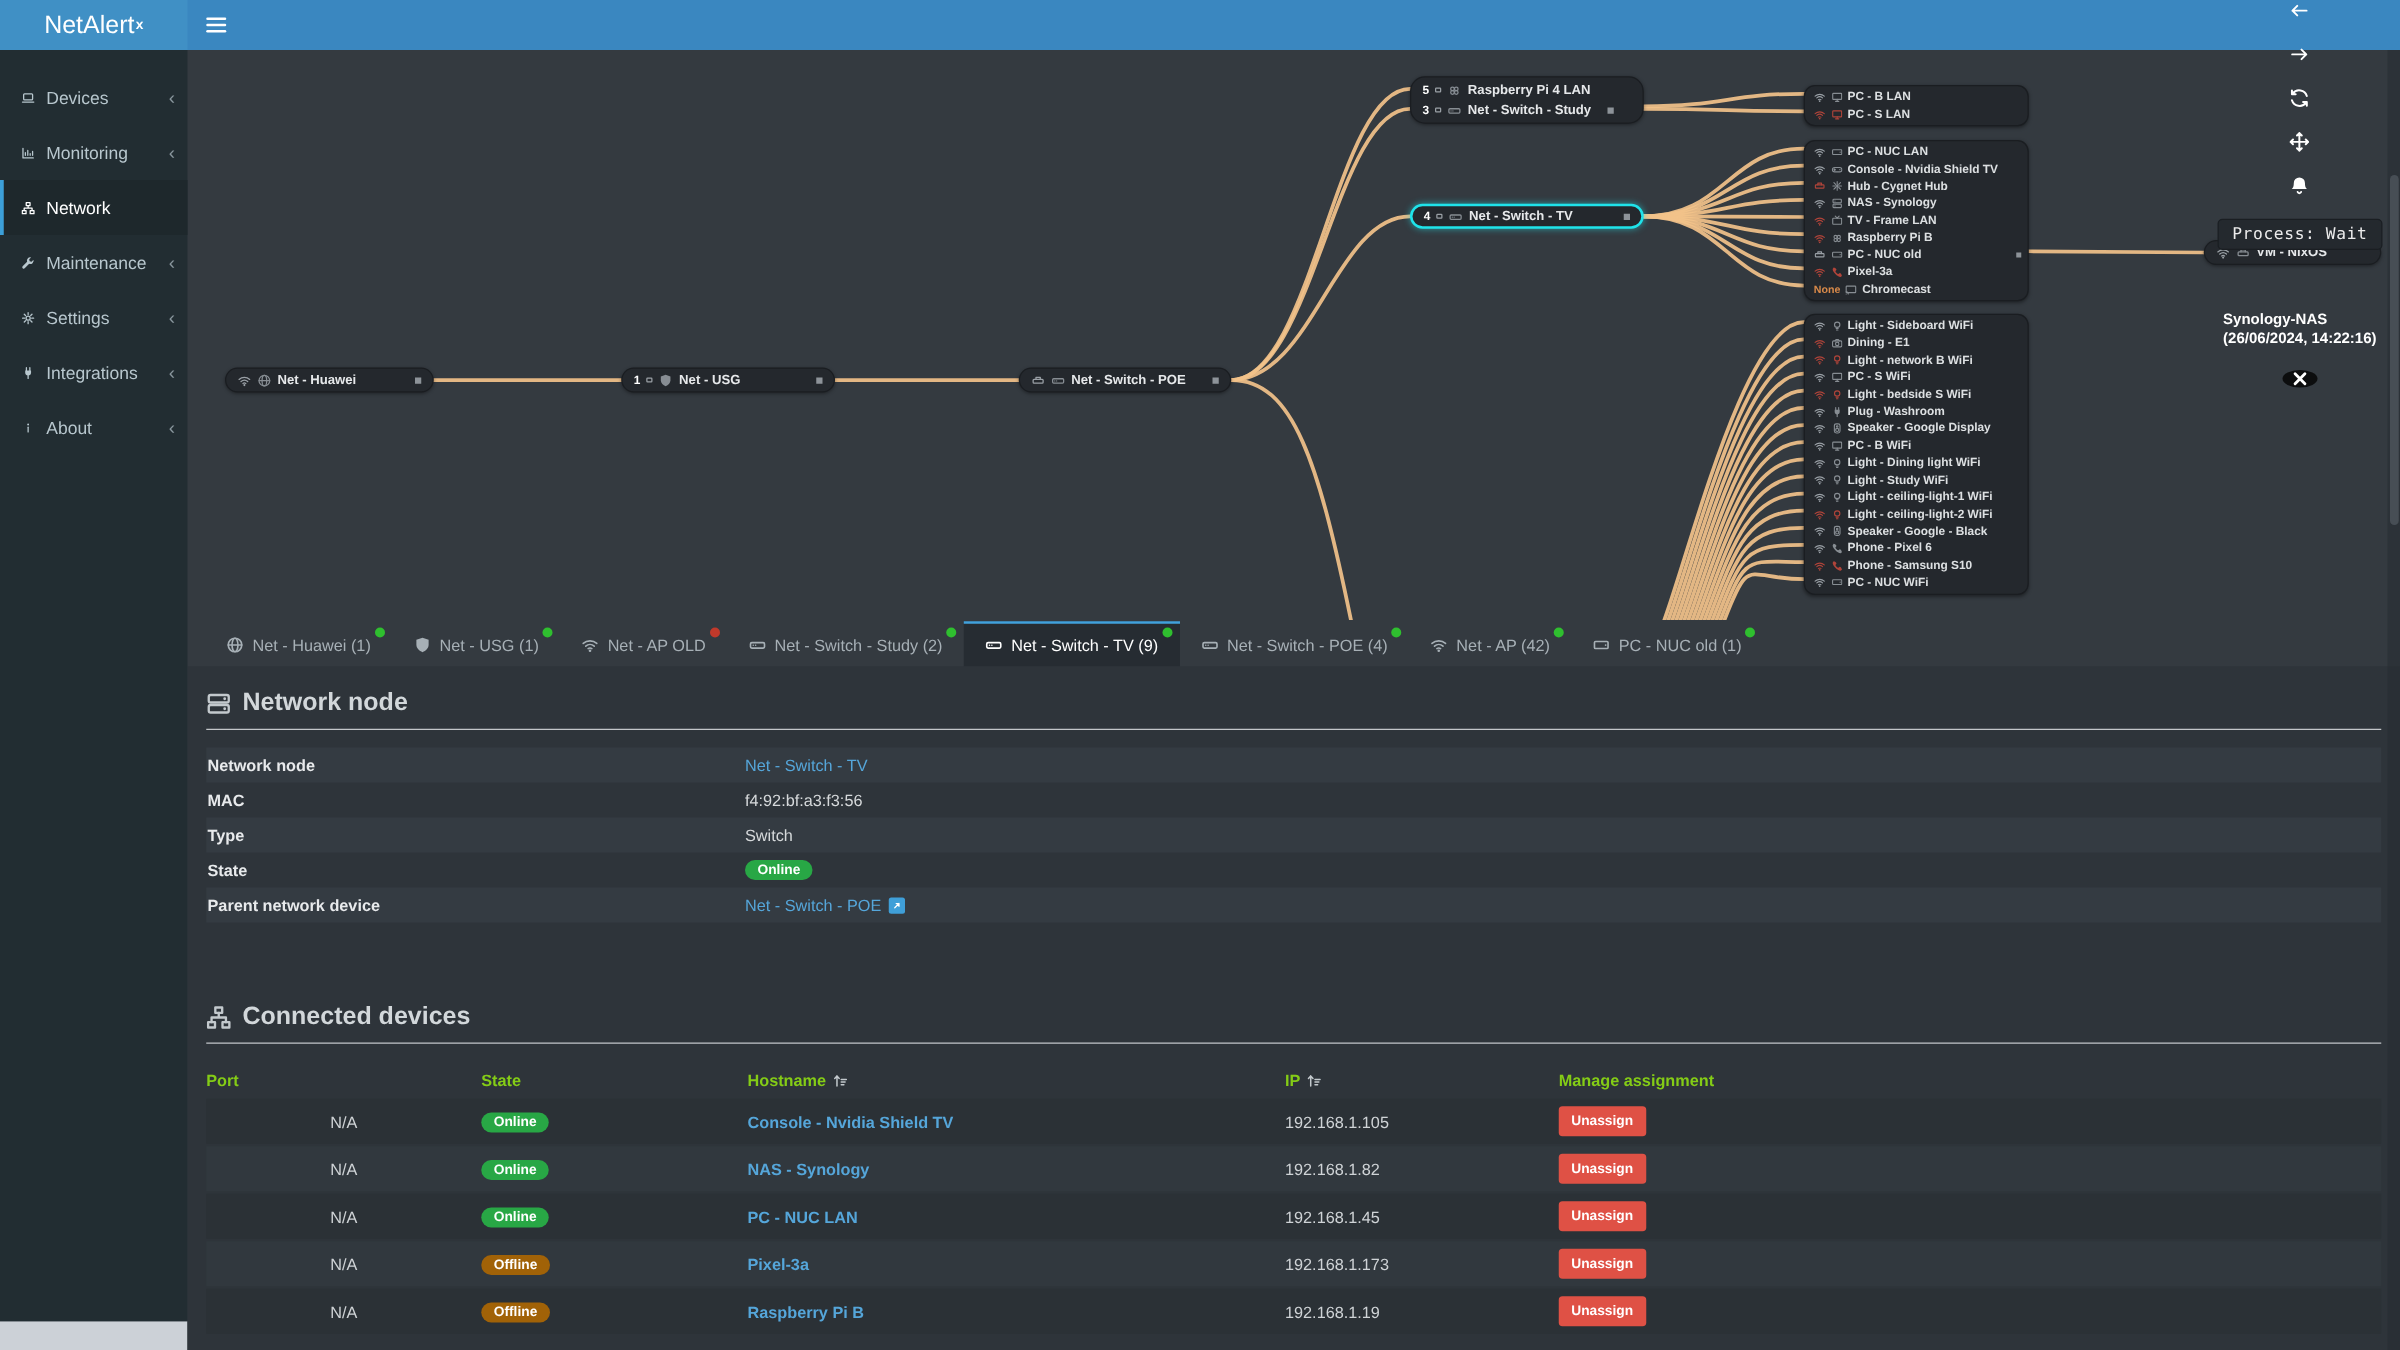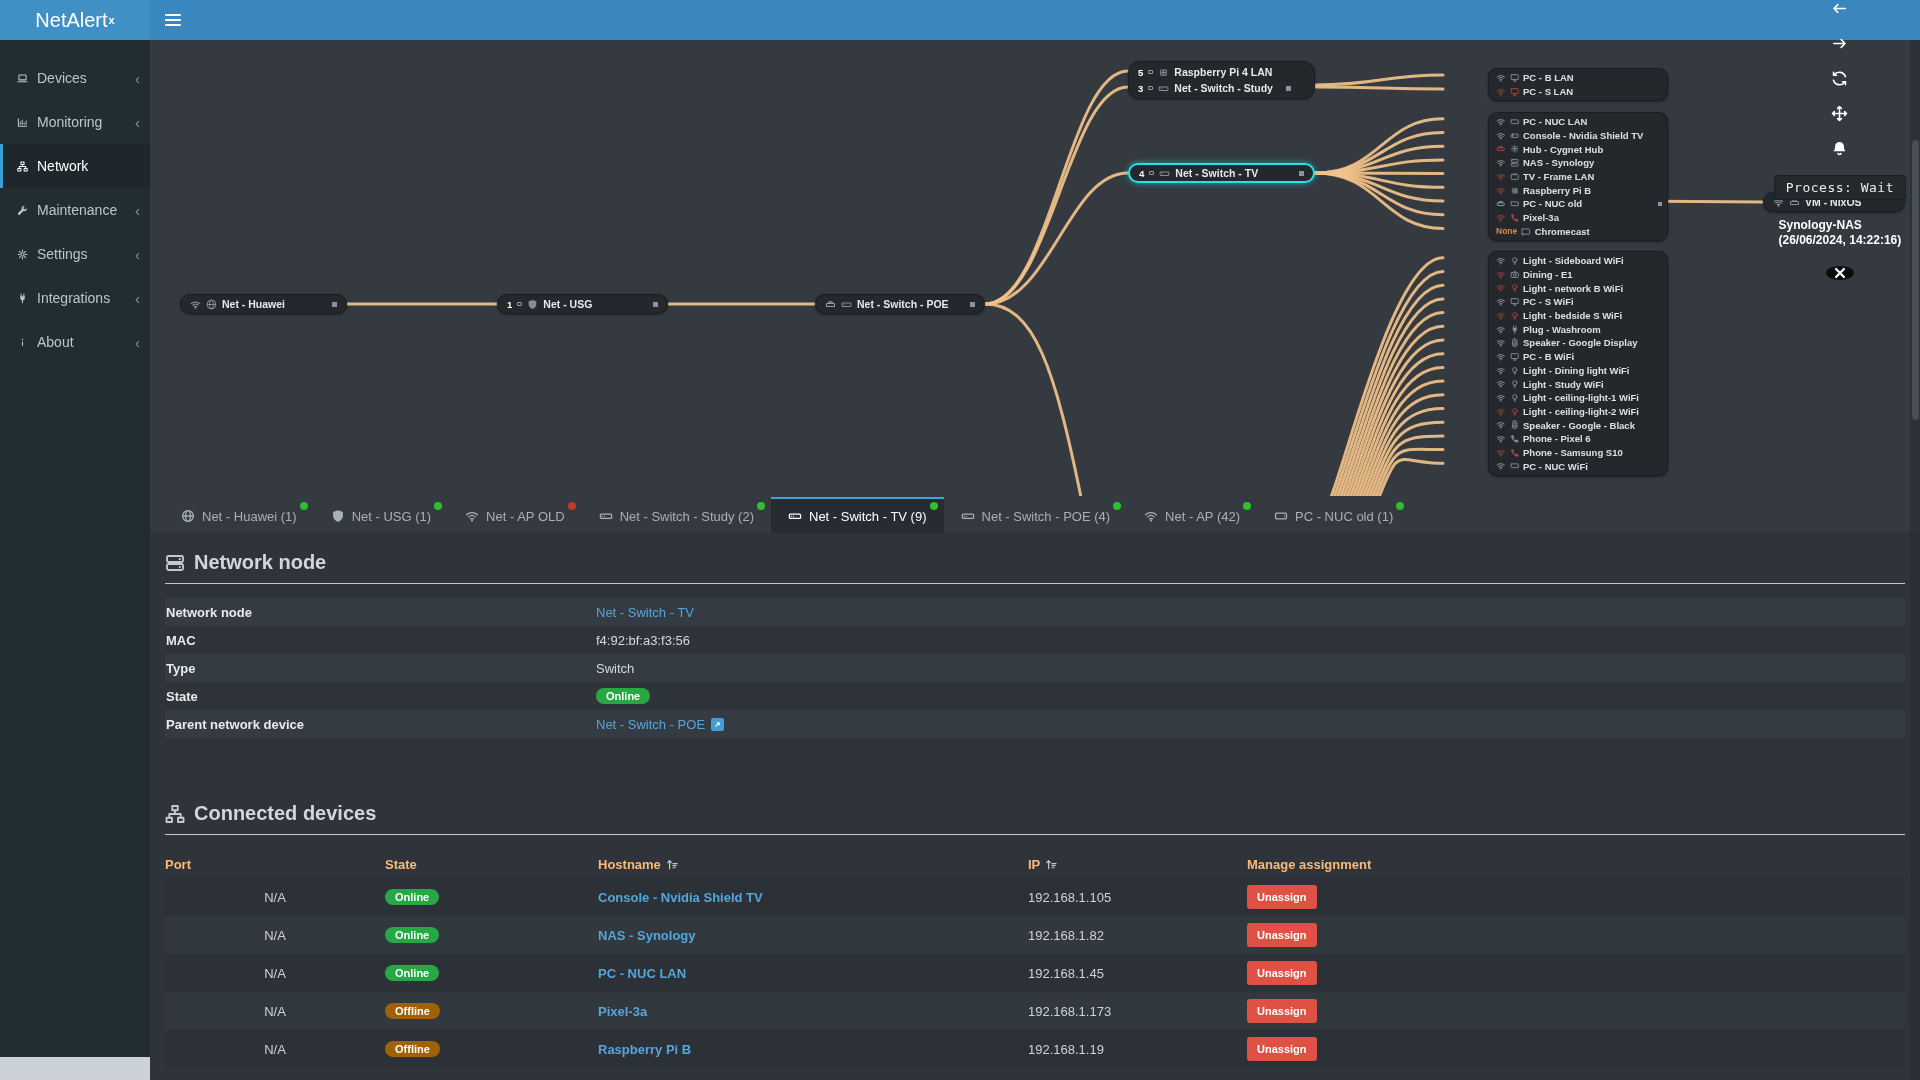--- a/index.html
+++ b/index.html
@@ -11,21 +11,21 @@
   .topbar { position:absolute; left:0; top:0; width:1920px; height:40px; background:#3a87c0; display:flex; align-items:stretch; z-index:50; }
   .logo { width:150px; background:#4090c5; color:#fff; display:flex; align-items:center; justify-content:center; font-size:20px; }
   .logo .lt { font-weight:300; }
   .logo sup { font-size:11px; font-weight:bold; margin-left:1px; }
   .burger { width:46px; display:flex; flex-direction:column; gap:3px; align-items:center; justify-content:center; cursor:pointer; }
   .burger i { display:block; width:16px; height:2px; background:#fff; border-radius:1px; }
   .topbar-right { margin-left:auto; display:flex; align-items:center; gap:18px; padding-right:14px; color:#fff;flex-direction:column; }
   .tb-ic { width:17px; height:17px; color:#fff; cursor:pointer; }
   .tb-ic svg { width:100%; height:100%; }
   .proc-badge { background:#24292e; border:1px solid #1a1e22; color:#ececec; font-family:"DejaVu Sans Mono", monospace; font-size:13px; padding:4px 11px; border-radius:4px; letter-spacing:.5px; }
-  .host-block { font-size:12px; font-weight:bold; line-height:1.25; }
+  .host-block { font-size:12px; font-weight:bold; line-height:1.25;margin-top:30px; }
   .avatar { width:28px; height:28px; border-radius:50%; background:#0c0d0e; display:flex; align-items:center; justify-content:center; cursor:pointer; }
   .avatar svg { width:14px; height:14px; }
 
   
   .sidebar { position:absolute; left:0; top:40px; width:150px; height:1017px; background:#222d32; z-index:40; padding-top:16px; }
   .sb-item { height:44px; display:flex; align-items:center; gap:9px; padding:0 10px 0 14px; color:#b8c7ce; font-size:14px; cursor:pointer; border-left:3px solid transparent;text-align:center; }
   .sb-item svg { width:15px; height:15px; flex:0 0 auto; }
   .sb-item .chev { margin-left:auto; font-size:15px; color:#8a979e; }
   .sb-item.active { background:#1e282c; color:#fff; border-left-color:#3c9fd8; }
   .sb-bottom { position:absolute; left:0; top:1057px; width:150px; height:23px; background:#ccd1d7; }
@@ -41,21 +41,21 @@
   .pill { position:absolute; height:20px; background:#24282d; border:1px solid #1a1d21; border-radius:11px; display:flex; align-items:center; gap:5px; padding:0 9px; color:#e6e8ea; font-size:10.5px; font-weight:bold; white-space:nowrap; z-index:5; box-shadow:0 1px 3px rgba(0,0,0,.4); cursor:pointer; }
   .pill.sel { border:2px solid #1fe3ea; box-shadow:0 0 6px rgba(31,227,234,.6); }
   .pill-label { white-space:nowrap; }
   .pill-count { font-size:9.5px; font-weight:bold; color:#fff; }
   .mini-sq { width:5px; height:4px; border:1px solid #9aa0a6; border-radius:1px; }
   .pill-handle { margin-left:auto; width:5px; height:5px; background:#8d9399; }
   .grouppill { position:absolute; background:#24282d; border:1px solid #1a1d21; border-radius:12px; padding:2px 9px; z-index:5; box-shadow:0 1px 3px rgba(0,0,0,.4); cursor:pointer; }
   .grouppill .grow { height:16px; display:flex; align-items:center; gap:5px; color:#e6e8ea; font-size:10.5px; font-weight:bold; white-space:nowrap; }
   .grouppill .pill-handle { margin-left:8px; }
 
-  .cluster { position:absolute; width:180px; background:#24282d; border:1px solid #1a1d21; border-radius:9px; padding:2px 0; z-index:5; box-shadow:0 1px 3px rgba(0,0,0,.4);margin-left:45px; }
+  .cluster { position:absolute; width:180px; background:#24282d; border:1px solid #1a1d21; border-radius:9px; padding:2px 0; z-index:5; box-shadow:0 1px 3px rgba(0,0,0,.4); }
   .crow { height:13.7px; display:flex; align-items:center; gap:4px; padding:0 7px; color:#dde0e2; font-size:9.5px; font-weight:bold; white-space:nowrap; position:relative; cursor:pointer; }
   .crow .st-handle { position:absolute; right:5px; width:4px; height:4px; background:#8d9399; }
   .none-lbl { color:#d98a4a; font-size:8.5px; font-weight:bold; }
 
   .ic { display:block; }
   .ic path, .ic rect, .ic circle, .ic ellipse { stroke:currentColor; fill:none; stroke-width:1.5; stroke-linecap:round; stroke-linejoin:round; }
   .ic .f { fill:currentColor; stroke:none; }
   .iw { display:inline-flex; }
   .iw svg { width:11px; height:11px; }
   .crow .iw svg { width:9.5px; height:9.5px; }
@@ -84,21 +84,21 @@
   .detail-row .dv { color:#d6d9db; display:flex; align-items:center; gap:6px; }
   a.lnk { color:#55a6da; text-decoration:none; cursor:pointer; }
   .badge { display:inline-block; padding:2px 10px; border-radius:10px; font-size:11px; font-weight:bold; color:#fff; }
   .badge.online { background:#28a745; }
   .badge.offline { background:#a16207; }
   .ext-box { display:inline-flex; align-items:center; justify-content:center; width:13px; height:13px; background:#3f9fd8; border-radius:2px; cursor:pointer; }
   .ext-box svg { width:9px; height:9px; color:#fff; }
 
   .dev-table { margin-top:14px; }
   .dev-hrow, .dev-row { display:grid; grid-template-columns:220px 213px 430px 219px 1fr; align-items:center; }
-  .dev-hrow { height:30px; font-size:13px; font-weight:bold; color:#fdba74; }
+  .dev-hrow { height:30px; font-size:13px; font-weight:bold; color:#84cc16; }
   .dev-hrow .hcell { display:flex; align-items:center; gap:5px; }
   .dev-hrow svg { width:13px; height:13px; color:#c3c9cd; }
   .dev-row { height:36px; margin-bottom:2px; font-size:13px; color:#cfd3d6; }
   .dev-row:nth-child(odd) { background:#2b3136; }
   .dev-row:nth-child(even) { background:#31383e; }
   .dev-row .port { text-align:center; width:220px; }
   .dev-row .host a { font-weight:600; }
   .btn-danger { background:#df5145; color:#fff; border:none; border-radius:3px; font-size:11px; font-weight:bold; font-family:inherit; padding:6px 10px; cursor:pointer; }
 
   

